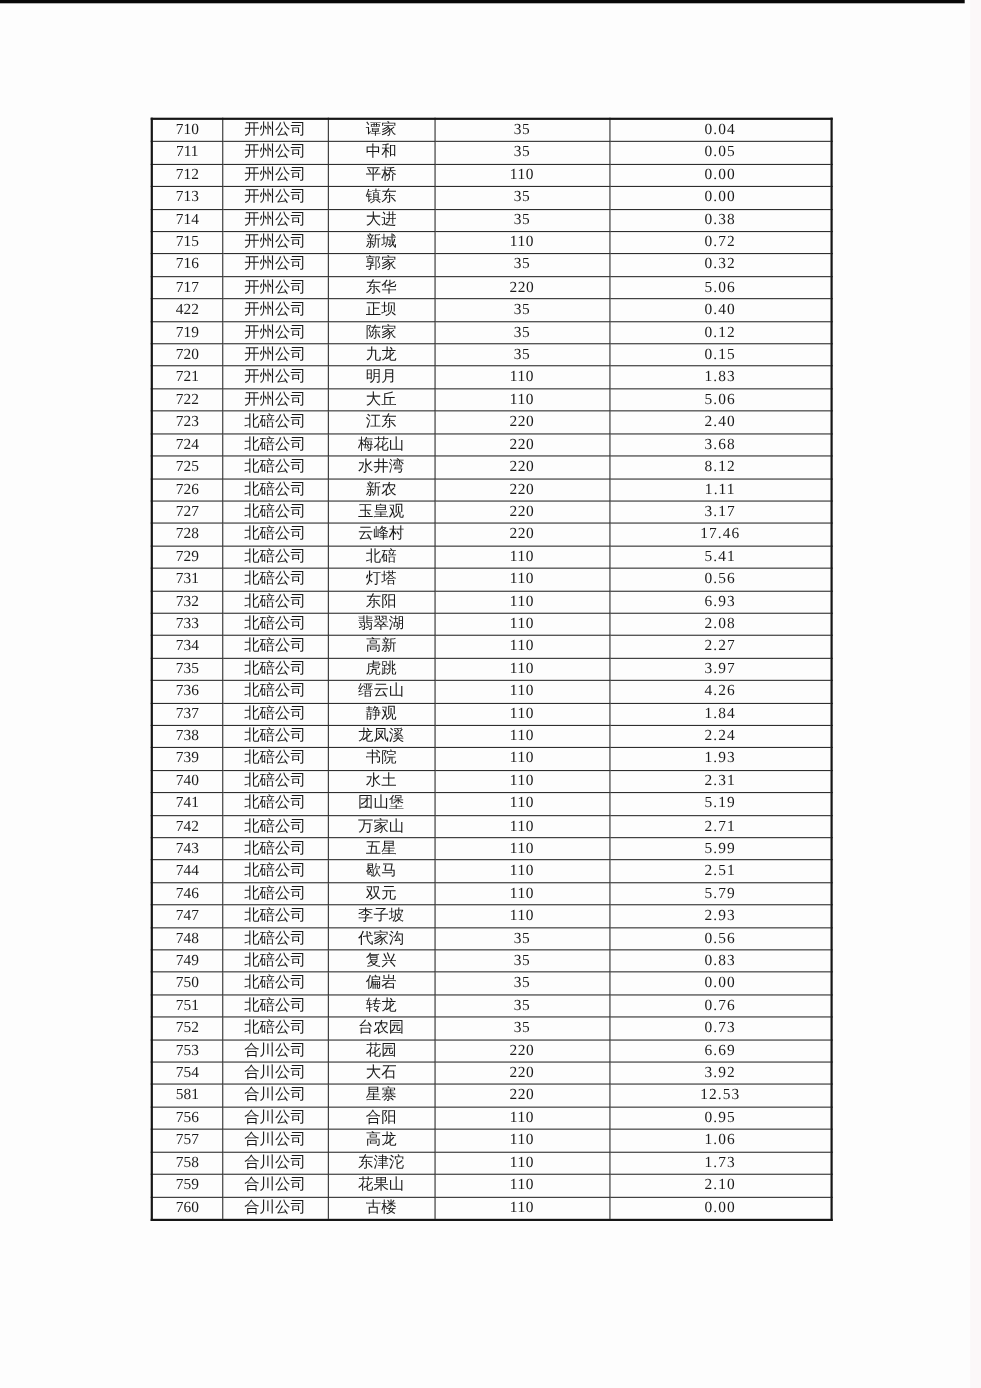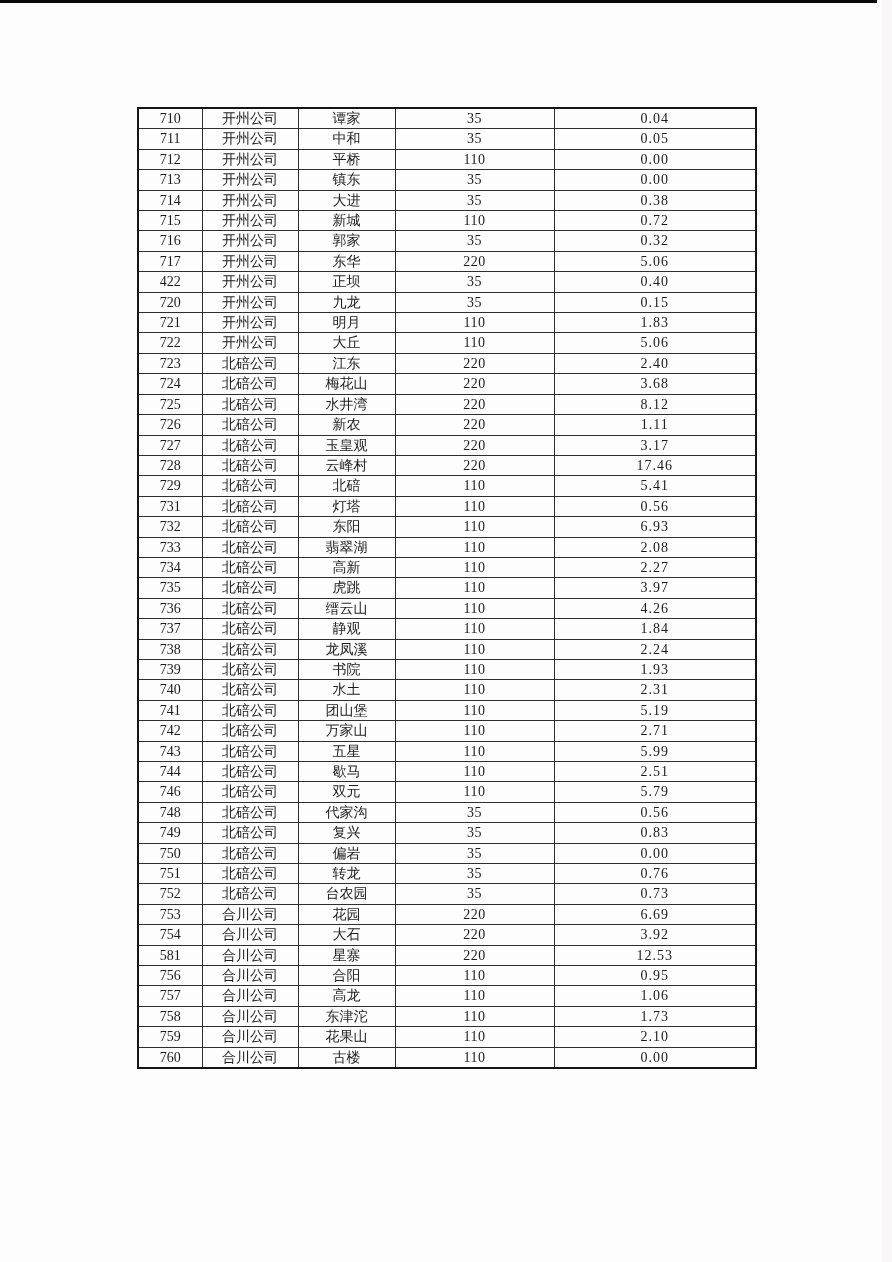--- a/index.html
+++ b/index.html
@@ -132,20 +132,27 @@
           <td class="cell-value">5.06</td>
         </tr>
         <tr>
           <td class="cell-row-number">422</td>
           <td class="cell-company">开州公司</td>
           <td class="cell-station">正坝</td>
           <td class="cell-voltage">35</td>
           <td class="cell-value">0.40</td>
         </tr>
         <tr>
+          <td class="cell-row-number">719</td>
+          <td class="cell-company">开州公司</td>
+          <td class="cell-station">陈家</td>
+          <td class="cell-voltage">35</td>
+          <td class="cell-value">0.12</td>
+        </tr>
+        <tr>
           <td class="cell-row-number">720</td>
           <td class="cell-company">开州公司</td>
           <td class="cell-station">九龙</td>
           <td class="cell-voltage">35</td>
           <td class="cell-value">0.15</td>
         </tr>
         <tr>
           <td class="cell-row-number">721</td>
           <td class="cell-company">开州公司</td>
           <td class="cell-station">明月</td>
@@ -305,20 +312,27 @@
           <td class="cell-station">歇马</td>
           <td class="cell-voltage">110</td>
           <td class="cell-value">2.51</td>
         </tr>
         <tr>
           <td class="cell-row-number">746</td>
           <td class="cell-company">北碚公司</td>
           <td class="cell-station">双元</td>
           <td class="cell-voltage">110</td>
           <td class="cell-value">5.79</td>
+        </tr>
+        <tr>
+          <td class="cell-row-number">747</td>
+          <td class="cell-company">北碚公司</td>
+          <td class="cell-station">李子坡</td>
+          <td class="cell-voltage">110</td>
+          <td class="cell-value">2.93</td>
         </tr>
         <tr>
           <td class="cell-row-number">748</td>
           <td class="cell-company">北碚公司</td>
           <td class="cell-station">代家沟</td>
           <td class="cell-voltage">35</td>
           <td class="cell-value">0.56</td>
         </tr>
         <tr>
           <td class="cell-row-number">749</td>

